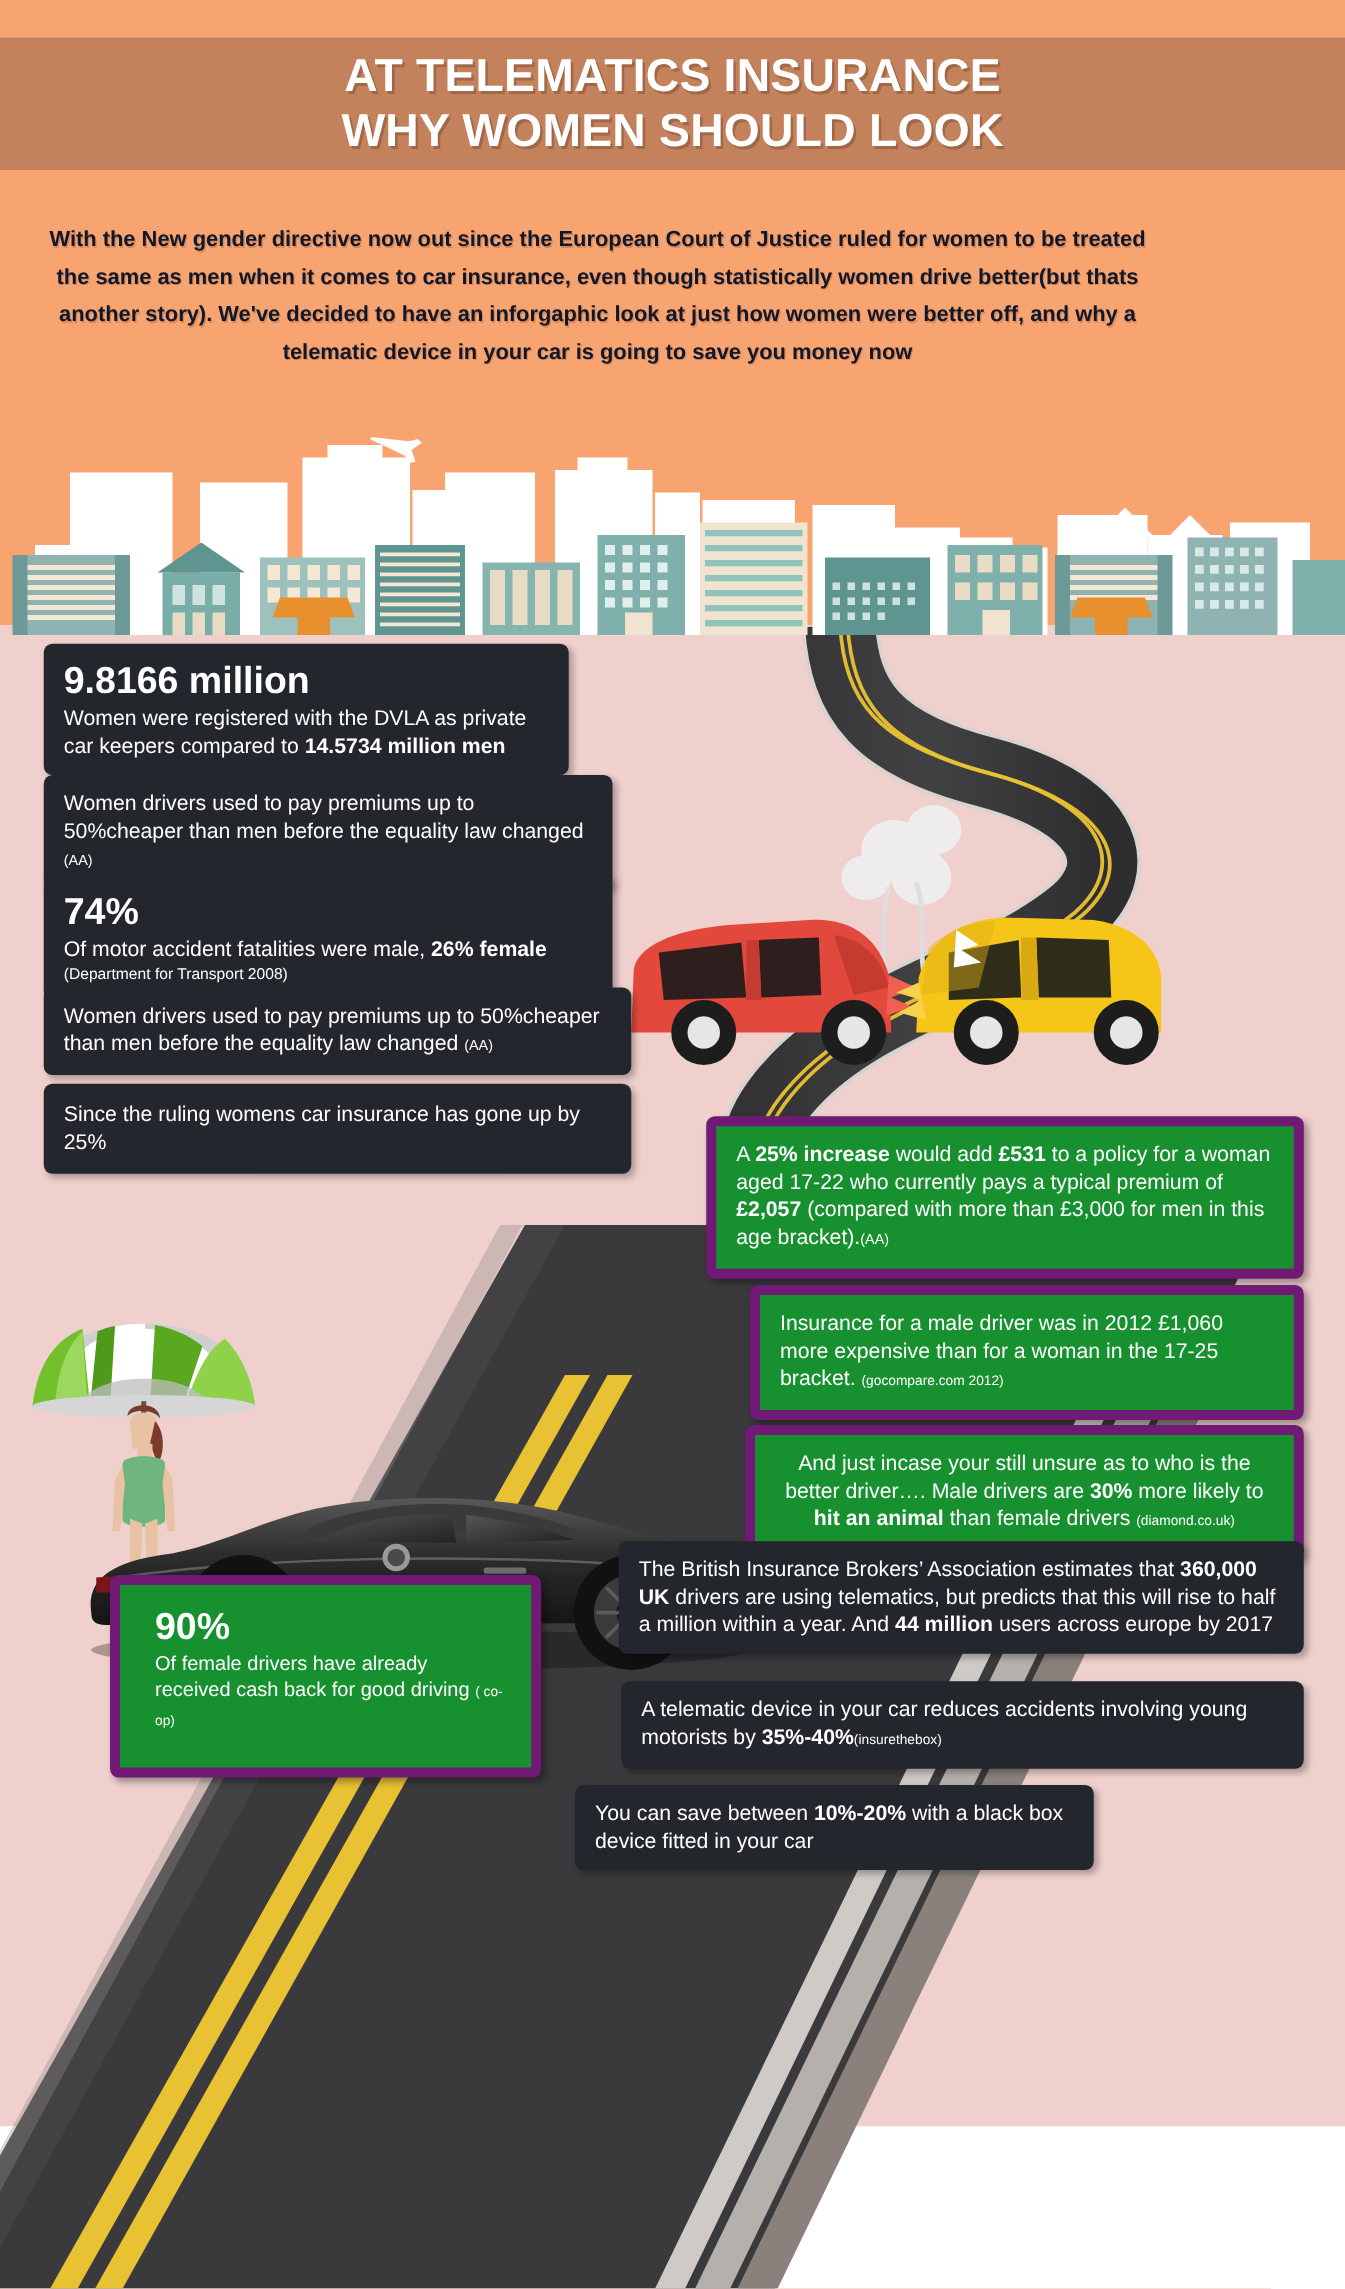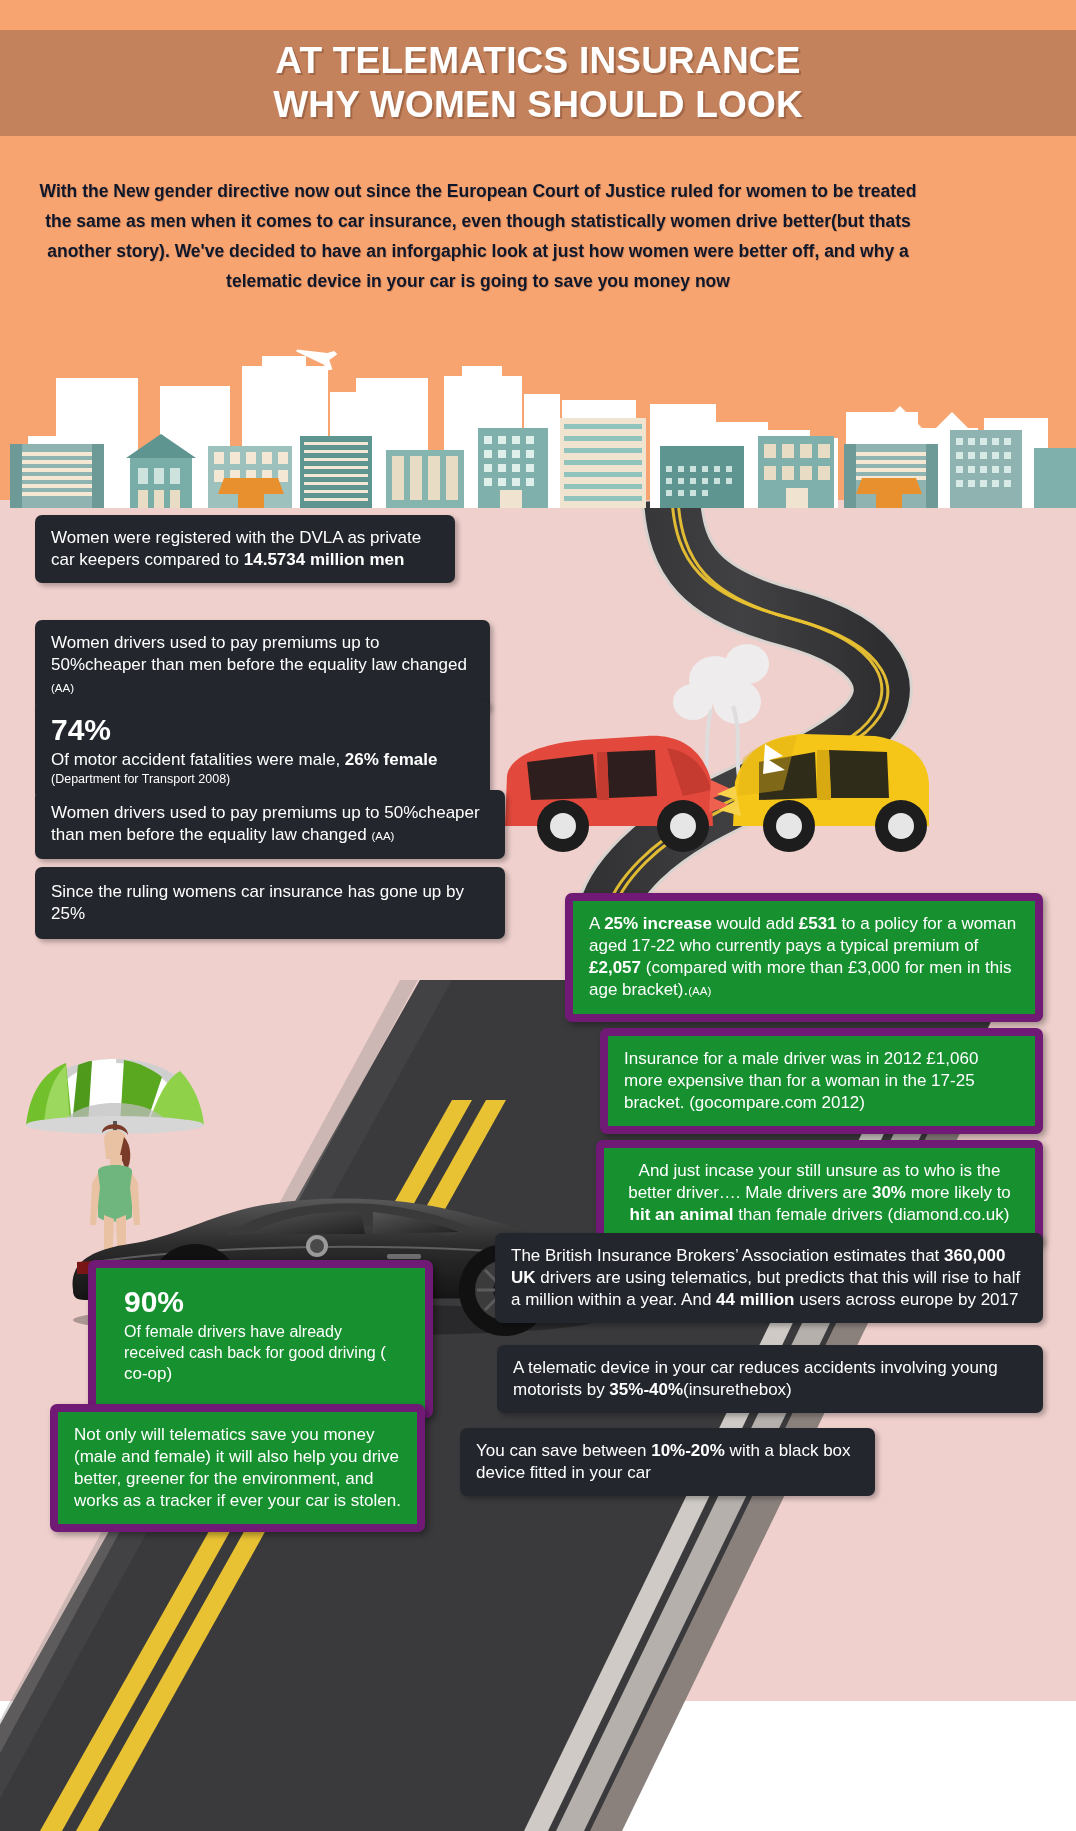--- a/index.html
+++ b/index.html
@@ -65,21 +65,21 @@
   }
   .card.dark{ background:#23262d; }
   .card.green{ background:#17912f; border:8px solid #701a75; box-shadow:3px 3px 6px rgba(0,0,0,.35); }
 
   .card .big{ display:block; font-size:30px; font-weight:bold; line-height:36px; margin-bottom:1px; }
   .card .body{ display:block; font-size:17px; line-height:22px; }
   .card .sub{ display:block; font-size:12.5px; line-height:17px; }
   .card .body.sm{ font-size:16px; line-height:21px; }
   b{ font-weight:bold; }
   .tiny{ font-size:11.5px; font-weight:normal; }
-  .tinyn{ font-size:17px; }
+  .tinyn{ font-size:11px; }
 </style>
 </head>
 <body>
 
 <div id="poster">
 
   <div class="top-strip"></div>
 
   <div class="ground"></div>
   <div class="white-base"></div>
@@ -434,20 +434,21 @@
   </div>
 
   <div class="title-band">
     <div class="title-line">AT TELEMATICS INSURANCE</div>
     <div class="title-line">WHY WOMEN SHOULD LOOK</div>
   </div>
 
   <div class="intro">With the New gender directive now out since the European Court of Justice ruled for women to be treated the same as men when it comes to car insurance, even though statistically women drive better(but thats another story). We've decided to have an inforgaphic look at just how women were better off, and why a telematic device in your car is going to save you money now</div>
 
   <div class="card dark" style="left:35px; top:515px; width:420px;">
+    <span class="big">9.8166 million</span>
     <span class="body"><span>Women were registered with the DVLA as private car keepers compared to </span><b>14.5734 million men</b></span>
   </div>
 
   <div class="card dark" style="left:35px; top:620px; width:455px;">
     <span class="body"><span>Women drivers used to pay premiums up to 50%cheaper than men before the equality law changed </span><span class="tiny">(AA)</span></span>
   </div>
 
   <div class="card dark" style="left:35px; top:700px; width:455px;">
     <span class="big">74%</span>
     <span class="body"><span>Of motor accident fatalities were male, </span><b>26% female</b></span>
@@ -480,21 +481,18 @@
 
   <div class="card green" style="left:88px; top:1260px; width:345px; padding:16px 22px 26px 28px;">
     <span class="big">90%</span>
     <span class="body sm"><span>Of female drivers have already received cash back for good driving </span><span class="tinyn">( co-op)</span></span>
   </div>
 
   <div class="card dark" style="left:497px; top:1345px; width:546px;">
     <span class="body"><span>A telematic device in your car reduces accidents involving young motorists by </span><b>35%-40%</b><span class="tinyn">(insurethebox)</span></span>
   </div>
 
-  <div class="card green" style="left:50px; top:1404px; width:375px;">
-    <span class="body">Not only will telematics save you money (male and female) it will also help you drive better, greener for the environment, and works as a tracker if ever your car is stolen.</span>
-  </div>
 
   <div class="card dark" style="left:460px; top:1428px; width:415px;">
     <span class="body"><span>You can save between </span><b>10%-20%</b><span> with a black box device fitted in your car</span></span>
   </div>
 
 </div>
 
 </body></html>

